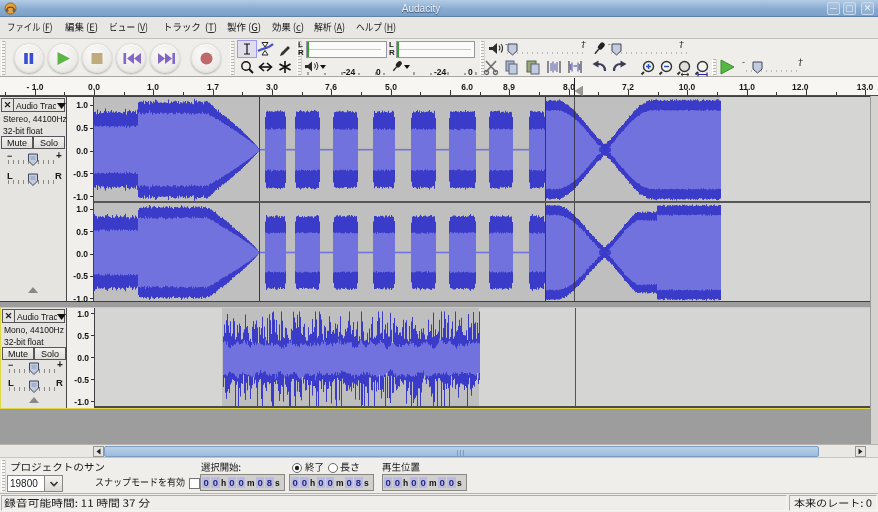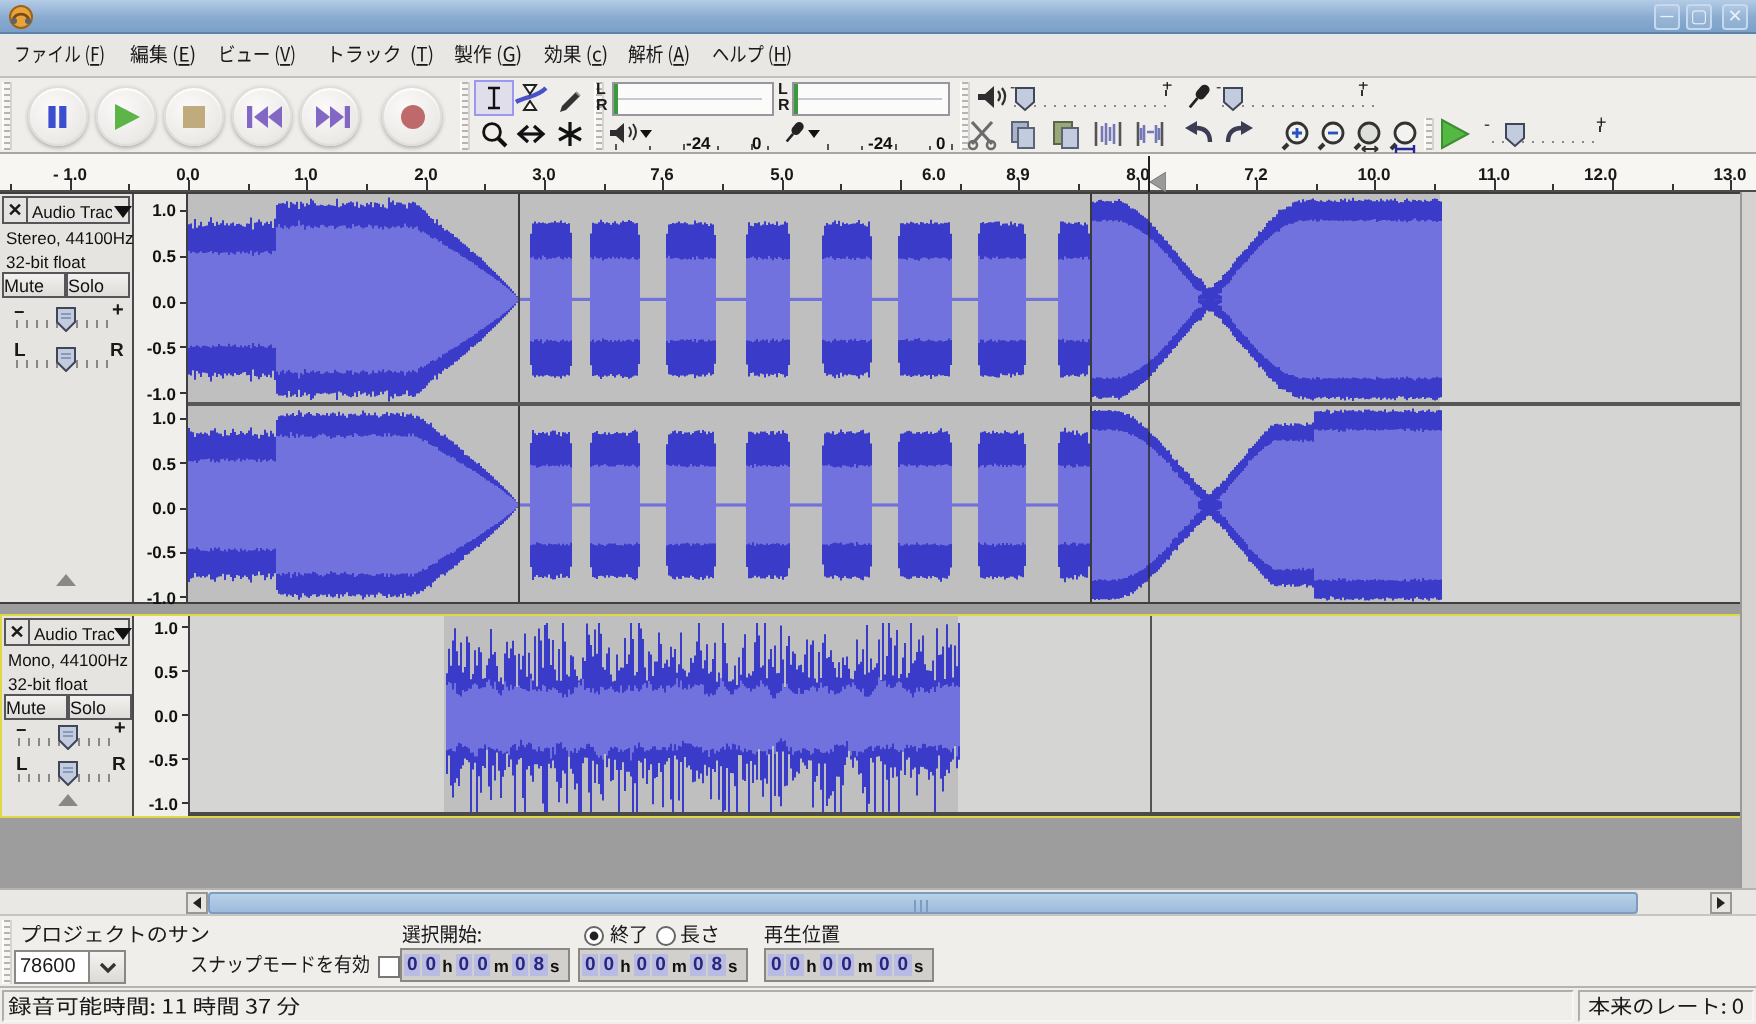--- a/index.html
+++ b/index.html
@@ -18,41 +18,42 @@
 #ruler{left:0;top:77px;width:878px;height:19px;background:#f7f6f3;border-bottom:1px solid #4c4c4c}
 .rlab{top:4.5px;font-size:8.5px;font-weight:bold;color:#181818}
 .tick{background:#333;width:1px}
 
 #trackzone{left:0;top:96px;width:878px;height:348px;background:#9d9d9d}
 .track{background:#d5d5d4}
 .panel{background:#e5e4e1;border-right:1px solid #4a4a4a}
 .amp{background:#f0efec;border-right:1px solid #3f3f44}
 .alab{font-size:8.5px;font-weight:bold;color:#111}
 .ptext{font-size:8.5px;color:#111;white-space:nowrap}
-.pbtn{border:1px solid #55555a;background:linear-gradient(#f2f1ef,#dedcd8);font-size:9px;color:#111}
+.pbtn{border:1px solid #55555a;background:linear-gradient(#f2f1ef,#dedcd8);font-size:9px;text-align:center;color:#111}
 .hdr{border:1px solid #55555a;background:#e5e4e1}
 .sldticks{height:4px;background-image:repeating-linear-gradient(to right,#8a8886 0,#8a8886 1px,transparent 1px,transparent 5px)}
 
 #hscroll{left:0;top:444px;width:878px;height:13px;background:#e9e8e5;border-top:1px solid #b5b3b0}
 #selbar{left:0;top:457px;width:878px;height:36px;background:#efeeeb;border-top:1px solid #c7c5c1}
 #statusbar{left:0;top:493px;width:878px;height:19px;background:#efeeeb;border-top:1px solid #b5b3af}
 .timebox{top:16px;height:17px;background:#d2d0cc;border:1px solid #8a8885;display:flex;align-items:center;padding:0 1px}
 .dig{background:#b9bbe2;color:#26267e;font-weight:bold;font-size:9.5px;padding:0 1.5px}
 .sep{color:#111;font-size:8.5px;padding:0 1.5px;font-weight:bold}
 svg{display:block}
 </style></head>
 <body>
 
 <div class="abs" id="titlebar">
  <svg class="abs" style="left:4px;top:2px" width="13" height="13" viewBox="0 0 13 13">
       <circle cx="6.5" cy="6.5" r="5.5" fill="#e8a33d" stroke="#9c6415"></circle>
       <path d="M2.5 8 a4.2 4.2 0 0 1 8 0" fill="none" stroke="#7a4a10" stroke-width="1.4"></path>
       <circle cx="3" cy="8.5" r="1.5" fill="#5d636d"></circle>
       <circle cx="10" cy="8.5" r="1.5" fill="#5d636d"></circle>
     </svg>
+ <div class="abs title">Audacity</div>
  <div class="abs winbtn" style="left:827px">─</div>
  <div class="abs winbtn" style="left:843px">▢</div>
  <div class="abs winbtn" style="left:861px">✕</div>
 </div>
 
 <div class="abs" id="menubar">
     <svg class="abs" style="left:7px;top:5px" width="46" height="12">
       <g transform="translate(0,8.8) scale(0.8346,1)">
         <path d="M8.6 -6.6Q8.6 -6.5 8.5 -6.4Q8.5 -6.3 8.5 -6.1Q8.4 -5.8 8.3 -5.3Q8.1 -4.8 7.9 -4.3Q7.7 -3.8 7.5 -3.3Q7.3 -2.8 7.0 -2.5Q6.5 -1.9 5.9 -1.4Q5.4 -0.9 4.7 -0.5Q3.9 -0.1 3.0 0.2L2.4 -0.5Q3.3 -0.8 4.0 -1.1Q4.8 -1.5 5.3 -2.0Q5.8 -2.4 6.3 -2.9Q6.6 -3.4 6.9 -4.0Q7.1 -4.5 7.3 -5.1Q7.5 -5.7 7.6 -6.2Q7.4 -6.2 7.0 -6.2Q6.6 -6.2 6.1 -6.2Q5.6 -6.2 5.0 -6.2Q4.4 -6.2 3.9 -6.2Q3.4 -6.2 3.0 -6.2Q2.6 -6.2 2.4 -6.2Q2.1 -6.2 1.9 -6.2Q1.6 -6.2 1.5 -6.2V-7.1Q1.6 -7.0 1.8 -7.0Q1.9 -7.0 2.1 -7.0Q2.3 -7.0 2.5 -7.0Q2.6 -7.0 2.9 -7.0Q3.2 -7.0 3.6 -7.0Q4.0 -7.0 4.5 -7.0Q5.0 -7.0 5.5 -7.0Q6.0 -7.0 6.4 -7.0Q6.8 -7.0 7.1 -7.0Q7.4 -7.0 7.5 -7.0Q7.6 -7.0 7.7 -7.0Q7.9 -7.0 8.0 -7.0Z M18.7 -5.1Q18.6 -5.0 18.5 -4.9Q18.5 -4.8 18.5 -4.8Q18.3 -4.6 18.1 -4.3Q17.9 -4.0 17.7 -3.7Q17.4 -3.3 17.1 -3.0Q16.8 -2.7 16.4 -2.4L15.8 -2.9Q16.1 -3.1 16.5 -3.4Q16.8 -3.8 17.1 -4.1Q17.4 -4.5 17.5 -4.7Q17.4 -4.7 17.0 -4.7Q16.6 -4.7 16.1 -4.7Q15.6 -4.7 15.0 -4.7Q14.5 -4.7 14.0 -4.7Q13.5 -4.7 13.2 -4.7Q12.8 -4.7 12.7 -4.7Q12.5 -4.7 12.2 -4.7Q12.0 -4.7 11.8 -4.7V-5.5Q12.0 -5.5 12.2 -5.4Q12.5 -5.4 12.7 -5.4Q12.8 -5.4 13.2 -5.4Q13.5 -5.4 14.1 -5.4Q14.6 -5.4 15.1 -5.4Q15.7 -5.4 16.2 -5.4Q16.8 -5.4 17.2 -5.4Q17.5 -5.4 17.7 -5.4Q17.7 -5.4 17.8 -5.4Q17.9 -5.4 18.0 -5.4Q18.1 -5.5 18.2 -5.5ZM15.3 -4.0Q15.3 -3.4 15.2 -2.8Q15.2 -2.2 15.1 -1.7Q14.9 -1.2 14.7 -0.8Q14.4 -0.3 14.0 0.0Q13.6 0.4 13.0 0.8L12.3 0.2Q12.4 0.2 12.6 0.1Q12.8 0.0 12.9 -0.1Q13.6 -0.6 13.9 -1.1Q14.3 -1.6 14.4 -2.2Q14.5 -2.8 14.5 -3.4Q14.5 -3.6 14.5 -3.7Q14.5 -3.9 14.4 -4.0Z M20.9 -3.6Q22.2 -4.0 23.3 -4.5Q24.4 -5.0 25.2 -5.5Q25.8 -5.8 26.2 -6.2Q26.7 -6.6 27.2 -7.0Q27.6 -7.4 28.0 -7.8L28.6 -7.2Q28.2 -6.8 27.7 -6.3Q27.2 -5.9 26.7 -5.5Q26.1 -5.1 25.6 -4.7Q25.0 -4.4 24.3 -4.1Q23.6 -3.7 22.8 -3.4Q22.1 -3.1 21.3 -2.8ZM25.1 -5.1 25.9 -5.3V-0.8Q25.9 -0.6 25.9 -0.4Q25.9 -0.2 26.0 0.0Q26.0 0.2 26.0 0.3H25.0Q25.0 0.2 25.0 0.0Q25.1 -0.2 25.1 -0.4Q25.1 -0.6 25.1 -0.8Z M35.2 -0.2Q35.3 -0.3 35.3 -0.5Q35.3 -0.6 35.3 -0.8Q35.3 -0.9 35.3 -1.2Q35.3 -1.5 35.3 -2.0Q35.3 -2.5 35.3 -3.1Q35.3 -3.7 35.3 -4.3Q35.3 -4.9 35.3 -5.4Q35.3 -5.9 35.3 -6.3Q35.3 -6.6 35.3 -6.8Q35.3 -7.0 35.3 -7.2Q35.3 -7.4 35.3 -7.5H36.2Q36.2 -7.4 36.1 -7.2Q36.1 -7.0 36.1 -6.8Q36.1 -6.6 36.1 -6.3Q36.1 -5.9 36.1 -5.4Q36.1 -4.9 36.1 -4.3Q36.1 -3.7 36.1 -3.2Q36.1 -2.6 36.1 -2.2Q36.1 -1.7 36.1 -1.4Q36.1 -1.1 36.1 -1.0Q36.6 -1.2 37.1 -1.6Q37.7 -1.9 38.2 -2.4Q38.7 -2.9 39.0 -3.5L39.5 -2.8Q39.1 -2.2 38.5 -1.7Q37.9 -1.1 37.3 -0.7Q36.7 -0.3 36.1 0.0Q36.0 0.1 35.9 0.1Q35.8 0.2 35.8 0.2ZM30.7 -0.3Q31.3 -0.7 31.7 -1.4Q32.2 -2.0 32.4 -2.7Q32.5 -3.1 32.6 -3.6Q32.6 -4.1 32.7 -4.7Q32.7 -5.2 32.7 -5.8Q32.7 -6.3 32.7 -6.7Q32.7 -7.0 32.7 -7.1Q32.7 -7.3 32.6 -7.5H33.5Q33.5 -7.4 33.5 -7.3Q33.5 -7.2 33.5 -7.0Q33.5 -6.9 33.5 -6.8Q33.5 -6.3 33.5 -5.8Q33.5 -5.2 33.4 -4.6Q33.4 -4.0 33.4 -3.4Q33.3 -2.9 33.2 -2.5Q33.0 -1.7 32.5 -1.0Q32.0 -0.3 31.4 0.2Z M44.6 2.0Q43.9 0.8 43.6 -0.4Q43.2 -1.6 43.2 -3.1Q43.2 -4.6 43.6 -5.8Q43.9 -7.1 44.6 -8.2L45.2 -7.9Q44.5 -6.9 44.2 -5.6Q43.9 -4.4 43.9 -3.1Q43.9 -1.8 44.2 -0.6Q44.5 0.6 45.2 1.7Z M46.6 0.0V-7.3H50.8V-6.6H47.6V-4.1H50.3V-3.3H47.6V0.0Z M52.1 2.0 51.6 1.7Q52.2 0.6 52.5 -0.6Q52.8 -1.8 52.8 -3.1Q52.8 -4.4 52.5 -5.6Q52.2 -6.9 51.6 -7.9L52.1 -8.2Q52.8 -7.1 53.2 -5.8Q53.6 -4.6 53.6 -3.1Q53.6 -1.6 53.2 -0.4Q52.8 0.8 52.1 2.0Z" fill="#1a1a1a"></path>
         <rect x="45.6" y="1.2" width="5.5" height="0.9" fill="#1a1a1a"></rect>
@@ -303,29 +304,29 @@
  </svg>
 </div>
 
 <div class="abs" id="ruler">
     <div class="abs rlab" style="left:21px;width:28px;text-align:center">- 1.0</div>
     <div class="abs tick" style="left:35px;top:13px;height:5px"></div>
     <div class="abs rlab" style="left:80px;width:28px;text-align:center">0.0</div>
     <div class="abs tick" style="left:94px;top:13px;height:5px"></div>
     <div class="abs rlab" style="left:139px;width:28px;text-align:center">1.0</div>
     <div class="abs tick" style="left:153px;top:13px;height:5px"></div>
-    <div class="abs rlab" style="left:199px;width:28px;text-align:center">2.0</div>
+    <div class="abs rlab" style="left:199px;width:28px;text-align:center">1.7</div>
     <div class="abs tick" style="left:213px;top:13px;height:5px"></div>
     <div class="abs rlab" style="left:258px;width:28px;text-align:center">3.0</div>
     <div class="abs tick" style="left:272px;top:13px;height:5px"></div>
     <div class="abs rlab" style="left:317px;width:28px;text-align:center">7.6</div>
     <div class="abs tick" style="left:331px;top:13px;height:5px"></div>
     <div class="abs rlab" style="left:377px;width:28px;text-align:center">5.0</div>
     <div class="abs tick" style="left:391px;top:13px;height:5px"></div>
-    <div class="abs rlab" style="left:461px;width:28px;text-align:left">6.0</div>
+    <div class="abs rlab" style="left:445px;width:28px;text-align:right">6.0</div>
     <div class="abs tick" style="left:450px;top:13px;height:5px"></div>
     <div class="abs rlab" style="left:495px;width:28px;text-align:center">8.9</div>
     <div class="abs tick" style="left:509px;top:13px;height:5px"></div>
     <div class="abs rlab" style="left:555px;width:28px;text-align:center">8.0</div>
     <div class="abs tick" style="left:569px;top:13px;height:5px"></div>
     <div class="abs rlab" style="left:614px;width:28px;text-align:center">7.2</div>
     <div class="abs tick" style="left:628px;top:13px;height:5px"></div>
     <div class="abs rlab" style="left:673px;width:28px;text-align:center">10.0</div>
     <div class="abs tick" style="left:687px;top:13px;height:5px"></div>
     <div class="abs rlab" style="left:733px;width:28px;text-align:center">11.0</div>
@@ -540,21 +541,21 @@
 </div>
 
 <div class="abs" id="selbar">
  <div class="abs grip" style="left:1px;top:2px;height:32px"></div>
  <svg class="abs" style="left:10px;top:4px" width="96" height="12">
       <g transform="translate(0,8.8) scale(1.0556,1)">
         <path d="M8.1 -7.2Q8.1 -6.9 8.2 -6.7Q8.4 -6.5 8.7 -6.5Q9.0 -6.5 9.2 -6.7Q9.4 -6.9 9.4 -7.2Q9.4 -7.5 9.2 -7.7Q9.0 -7.8 8.7 -7.8Q8.4 -7.8 8.2 -7.7Q8.1 -7.5 8.1 -7.2ZM7.6 -7.2Q7.6 -7.5 7.7 -7.7Q7.9 -8.0 8.2 -8.2Q8.4 -8.3 8.7 -8.3Q9.0 -8.3 9.3 -8.2Q9.5 -8.0 9.7 -7.7Q9.8 -7.5 9.8 -7.2Q9.8 -6.9 9.7 -6.6Q9.5 -6.4 9.3 -6.2Q9.0 -6.1 8.7 -6.1Q8.4 -6.1 8.2 -6.2Q7.9 -6.4 7.7 -6.6Q7.6 -6.9 7.6 -7.2ZM8.5 -6.5Q8.4 -6.4 8.4 -6.3Q8.3 -6.2 8.3 -6.0Q8.2 -5.6 8.1 -5.1Q8.0 -4.7 7.8 -4.2Q7.6 -3.7 7.4 -3.2Q7.1 -2.7 6.8 -2.3Q6.4 -1.7 5.8 -1.2Q5.2 -0.7 4.5 -0.3Q3.8 0.1 2.9 0.4L2.2 -0.4Q3.2 -0.6 3.9 -1.0Q4.6 -1.4 5.1 -1.8Q5.7 -2.3 6.1 -2.8Q6.5 -3.3 6.7 -3.8Q7.0 -4.4 7.2 -5.0Q7.3 -5.6 7.4 -6.1Q7.3 -6.1 6.9 -6.1Q6.5 -6.1 6.0 -6.1Q5.4 -6.1 4.9 -6.1Q4.3 -6.1 3.7 -6.1Q3.2 -6.1 2.8 -6.1Q2.4 -6.1 2.3 -6.1Q2.0 -6.1 1.7 -6.1Q1.5 -6.0 1.3 -6.0V-6.9Q1.4 -6.9 1.6 -6.9Q1.8 -6.9 2.0 -6.9Q2.1 -6.8 2.3 -6.8Q2.4 -6.8 2.7 -6.8Q3.0 -6.8 3.5 -6.8Q3.9 -6.8 4.4 -6.8Q4.9 -6.8 5.3 -6.8Q5.8 -6.8 6.2 -6.8Q6.6 -6.8 6.9 -6.8Q7.2 -6.8 7.3 -6.8Q7.4 -6.8 7.6 -6.9Q7.7 -6.9 7.9 -6.9Z M11.5 -6.9Q11.8 -6.8 12.0 -6.8Q12.2 -6.8 12.4 -6.8Q12.5 -6.8 12.8 -6.8Q13.1 -6.8 13.6 -6.8Q14.0 -6.8 14.5 -6.8Q15.1 -6.8 15.6 -6.8Q16.1 -6.8 16.5 -6.8Q17.0 -6.8 17.3 -6.8Q17.6 -6.8 17.7 -6.8Q17.9 -6.8 18.1 -6.8Q18.4 -6.8 18.6 -6.8Q18.6 -6.7 18.6 -6.5Q18.6 -6.3 18.6 -6.1Q18.6 -6.0 18.6 -5.7Q18.6 -5.4 18.6 -5.0Q18.6 -4.5 18.6 -4.1Q18.6 -3.6 18.6 -3.1Q18.6 -2.6 18.6 -2.2Q18.6 -1.8 18.6 -1.5Q18.6 -1.2 18.6 -1.1Q18.6 -1.0 18.6 -0.8Q18.6 -0.7 18.6 -0.5Q18.6 -0.3 18.6 -0.1Q18.6 0.0 18.6 0.1H17.7Q17.7 0.0 17.7 -0.2Q17.7 -0.4 17.8 -0.6Q17.8 -0.8 17.8 -1.0Q17.8 -1.1 17.8 -1.4Q17.8 -1.7 17.8 -2.2Q17.8 -2.6 17.8 -3.2Q17.8 -3.7 17.8 -4.2Q17.8 -4.7 17.8 -5.1Q17.8 -5.5 17.8 -5.8Q17.8 -6.0 17.8 -6.0H12.3Q12.3 -6.0 12.3 -5.8Q12.3 -5.5 12.3 -5.1Q12.3 -4.7 12.3 -4.2Q12.3 -3.7 12.3 -3.2Q12.3 -2.7 12.3 -2.2Q12.3 -1.8 12.3 -1.4Q12.3 -1.1 12.3 -1.0Q12.3 -0.9 12.3 -0.7Q12.3 -0.6 12.3 -0.4Q12.3 -0.2 12.3 -0.1Q12.3 0.0 12.3 0.1H11.5Q11.5 0.0 11.5 -0.1Q11.5 -0.3 11.5 -0.5Q11.5 -0.6 11.5 -0.8Q11.5 -1.0 11.5 -1.1Q11.5 -1.2 11.5 -1.5Q11.5 -1.8 11.5 -2.2Q11.5 -2.7 11.5 -3.1Q11.5 -3.6 11.5 -4.1Q11.5 -4.6 11.5 -5.0Q11.5 -5.4 11.5 -5.7Q11.5 -6.0 11.5 -6.1Q11.5 -6.2 11.5 -6.5Q11.5 -6.7 11.5 -6.9ZM18.1 -1.3V-0.5H11.9V-1.3Z M27.2 -7.5Q27.3 -7.3 27.5 -7.0Q27.6 -6.7 27.8 -6.4Q28.0 -6.1 28.1 -5.9L27.5 -5.6Q27.4 -5.9 27.2 -6.2Q27.1 -6.5 26.9 -6.7Q26.8 -7.0 26.6 -7.2ZM28.5 -7.9Q28.6 -7.8 28.8 -7.5Q29.0 -7.2 29.1 -6.9Q29.3 -6.6 29.4 -6.4L28.9 -6.2Q28.7 -6.4 28.6 -6.7Q28.4 -7.0 28.2 -7.2Q28.1 -7.5 27.9 -7.7ZM22.9 -7.6Q23.1 -7.5 23.4 -7.3Q23.7 -7.1 24.0 -6.9Q24.3 -6.7 24.6 -6.5Q24.9 -6.3 25.1 -6.2L24.6 -5.5Q24.4 -5.7 24.1 -5.8Q23.9 -6.0 23.6 -6.2Q23.2 -6.4 23.0 -6.6Q22.7 -6.8 22.4 -6.9ZM21.4 -0.5Q21.9 -0.6 22.5 -0.7Q23.1 -0.9 23.7 -1.1Q24.2 -1.3 24.7 -1.6Q25.6 -2.1 26.3 -2.7Q27.0 -3.3 27.6 -3.9Q28.1 -4.6 28.5 -5.3L29.0 -4.5Q28.4 -3.5 27.4 -2.5Q26.4 -1.6 25.2 -0.9Q24.7 -0.6 24.1 -0.4Q23.5 -0.1 22.9 0.1Q22.3 0.3 21.9 0.4ZM21.4 -5.4Q21.6 -5.2 21.9 -5.1Q22.2 -4.9 22.5 -4.7Q22.9 -4.5 23.1 -4.3Q23.4 -4.1 23.6 -4.0L23.1 -3.3Q22.9 -3.4 22.7 -3.6Q22.4 -3.8 22.1 -4.0Q21.8 -4.2 21.5 -4.4Q21.2 -4.6 20.9 -4.7Z M32.0 -5.2Q32.2 -5.2 32.4 -5.1Q32.6 -5.1 32.7 -5.1H37.3Q37.5 -5.1 37.7 -5.1Q37.9 -5.2 38.0 -5.2V-4.4Q37.9 -4.4 37.7 -4.4Q37.5 -4.4 37.3 -4.4H32.7Q32.6 -4.4 32.4 -4.4Q32.2 -4.4 32.0 -4.4ZM34.6 -0.3V-4.7H35.4V-0.3ZM31.6 -0.8Q31.7 -0.7 31.9 -0.7Q32.1 -0.7 32.3 -0.7H37.8Q38.0 -0.7 38.1 -0.7Q38.3 -0.8 38.5 -0.8V0.1Q38.3 0.1 38.1 0.0Q37.9 0.0 37.8 0.0H32.3Q32.1 0.0 31.9 0.0Q31.7 0.1 31.6 0.1Z M48.7 -6.3Q48.7 -6.1 48.6 -6.0Q48.5 -5.8 48.5 -5.7Q48.4 -5.2 48.1 -4.6Q47.9 -4.0 47.5 -3.4Q47.2 -2.8 46.7 -2.3Q46.0 -1.4 45.1 -0.8Q44.1 -0.1 42.7 0.4L42.0 -0.2Q42.9 -0.5 43.7 -0.9Q44.4 -1.3 45.0 -1.7Q45.6 -2.2 46.0 -2.7Q46.4 -3.2 46.7 -3.7Q47.0 -4.3 47.3 -4.8Q47.5 -5.4 47.6 -5.8H43.9L44.2 -6.6Q44.3 -6.6 44.7 -6.6Q45.0 -6.6 45.4 -6.6Q45.8 -6.6 46.3 -6.6Q46.7 -6.6 47.0 -6.6Q47.3 -6.6 47.4 -6.6Q47.6 -6.6 47.8 -6.6Q47.9 -6.6 48.1 -6.7ZM45.4 -7.8Q45.2 -7.6 45.1 -7.3Q45.0 -7.1 44.9 -7.0Q44.6 -6.4 44.2 -5.8Q43.7 -5.2 43.1 -4.5Q42.5 -3.9 41.7 -3.4L41.0 -3.9Q41.6 -4.3 42.1 -4.7Q42.7 -5.2 43.0 -5.6Q43.4 -6.1 43.7 -6.5Q44.0 -6.9 44.1 -7.3Q44.2 -7.4 44.3 -7.6Q44.4 -7.9 44.4 -8.1Z M53.4 -0.9Q53.4 -1.0 53.4 -1.4Q53.4 -1.9 53.4 -2.5Q53.4 -3.0 53.4 -3.7Q53.4 -4.3 53.4 -4.9Q53.4 -5.6 53.4 -6.0Q53.4 -6.5 53.4 -6.7Q53.4 -6.9 53.4 -7.2Q53.3 -7.5 53.3 -7.7H54.3Q54.2 -7.5 54.2 -7.2Q54.2 -6.9 54.2 -6.7Q54.2 -6.3 54.2 -5.8Q54.2 -5.2 54.2 -4.6Q54.2 -4.0 54.2 -3.4Q54.2 -2.8 54.2 -2.3Q54.2 -1.7 54.2 -1.4Q54.2 -1.0 54.2 -0.9Q54.2 -0.7 54.2 -0.5Q54.2 -0.3 54.2 -0.1Q54.3 0.1 54.3 0.3H53.3Q53.3 0.1 53.4 -0.3Q53.4 -0.6 53.4 -0.9ZM54.0 -5.1Q54.5 -5.0 55.1 -4.8Q55.7 -4.6 56.3 -4.3Q56.9 -4.1 57.5 -3.9Q58.1 -3.6 58.5 -3.4L58.1 -2.6Q57.7 -2.8 57.2 -3.0Q56.6 -3.3 56.1 -3.5Q55.5 -3.7 55.0 -3.9Q54.4 -4.1 54.0 -4.2Z M65.6 -6.8Q65.5 -6.0 65.4 -5.2Q65.2 -4.3 65.0 -3.5Q64.7 -2.5 64.3 -1.8Q64.0 -1.1 63.5 -0.8Q63.1 -0.4 62.7 -0.4Q62.2 -0.4 61.8 -0.8Q61.4 -1.1 61.1 -1.7Q60.9 -2.3 60.9 -3.1Q60.9 -3.9 61.2 -4.7Q61.5 -5.4 62.1 -6.0Q62.7 -6.5 63.5 -6.9Q64.3 -7.2 65.3 -7.2Q66.1 -7.2 66.8 -6.9Q67.5 -6.6 68.0 -6.1Q68.5 -5.6 68.8 -4.9Q69.1 -4.3 69.1 -3.5Q69.1 -2.4 68.6 -1.7Q68.2 -0.9 67.4 -0.4Q66.5 0.2 65.3 0.3L64.9 -0.4Q65.1 -0.5 65.3 -0.5Q65.5 -0.5 65.7 -0.6Q66.2 -0.7 66.7 -0.9Q67.1 -1.1 67.5 -1.5Q67.8 -1.9 68.0 -2.4Q68.3 -2.9 68.3 -3.5Q68.3 -4.1 68.1 -4.7Q67.9 -5.2 67.5 -5.6Q67.1 -6.0 66.5 -6.2Q66.0 -6.5 65.2 -6.5Q64.4 -6.5 63.8 -6.2Q63.1 -5.9 62.6 -5.4Q62.2 -4.9 61.9 -4.3Q61.7 -3.7 61.7 -3.2Q61.7 -2.6 61.8 -2.1Q62.0 -1.7 62.2 -1.6Q62.5 -1.4 62.7 -1.4Q62.9 -1.4 63.2 -1.6Q63.4 -1.8 63.7 -2.4Q63.9 -2.9 64.2 -3.7Q64.4 -4.4 64.6 -5.3Q64.7 -6.1 64.8 -6.8Z M77.2 -4.6Q77.2 -3.6 77.1 -2.8Q76.9 -2.0 76.6 -1.5Q76.3 -0.9 75.8 -0.4Q75.2 0.1 74.3 0.5L73.7 -0.2Q74.4 -0.4 74.9 -0.8Q75.4 -1.1 75.7 -1.6Q76.1 -2.0 76.2 -2.8Q76.4 -3.5 76.4 -4.5V-7.0Q76.4 -7.3 76.4 -7.5Q76.4 -7.7 76.3 -7.8H77.3Q77.2 -7.7 77.2 -7.5Q77.2 -7.3 77.2 -7.0ZM73.6 -7.7Q73.6 -7.6 73.6 -7.4Q73.6 -7.3 73.6 -7.0V-3.3Q73.6 -3.1 73.6 -3.0Q73.6 -2.8 73.6 -2.6Q73.6 -2.5 73.6 -2.4H72.7Q72.7 -2.5 72.7 -2.6Q72.7 -2.8 72.7 -2.9Q72.8 -3.1 72.8 -3.3V-7.0Q72.8 -7.2 72.7 -7.4Q72.7 -7.5 72.7 -7.7ZM70.7 -5.8Q70.7 -5.8 70.9 -5.8Q71.0 -5.7 71.2 -5.7Q71.5 -5.7 71.7 -5.7H78.3Q78.6 -5.7 78.9 -5.7Q79.1 -5.7 79.2 -5.8V-4.9Q79.1 -4.9 78.9 -4.9Q78.6 -4.9 78.3 -4.9H71.7Q71.5 -4.9 71.3 -4.9Q71.0 -4.9 70.9 -4.9Q70.7 -4.9 70.7 -4.9Z M82.3 -7.3Q82.5 -7.1 82.9 -6.9Q83.2 -6.6 83.6 -6.3Q84.0 -6.0 84.3 -5.7Q84.6 -5.5 84.8 -5.3L84.2 -4.6Q84.0 -4.8 83.7 -5.1Q83.4 -5.4 83.0 -5.7Q82.7 -6.0 82.3 -6.3Q82.0 -6.5 81.7 -6.7ZM81.4 -0.6Q82.3 -0.8 83.0 -1.0Q83.7 -1.2 84.3 -1.5Q84.9 -1.8 85.4 -2.1Q86.2 -2.6 86.8 -3.2Q87.5 -3.8 88.0 -4.5Q88.5 -5.2 88.7 -5.8L89.2 -4.9Q88.9 -4.3 88.4 -3.7Q87.9 -3.0 87.3 -2.4Q86.6 -1.8 85.9 -1.4Q85.4 -1.1 84.8 -0.8Q84.2 -0.4 83.5 -0.2Q82.8 0.0 81.9 0.2Z" fill="#1a1a1a"></path>
       </g>
     </svg>
  <div class="abs" style="left:7px;top:17px;width:56px;height:17px;background:#fff;border:1px solid #8a8885">
-   <div class="abs" style="left:2px;top:2px;font-size:10px">78600</div>
+   <div class="abs" style="left:2px;top:2px;font-size:10px">19800</div>
    <div class="abs" style="left:36px;top:0;width:18px;height:15px;background:linear-gradient(#f4f3f1,#dcdad6);border-left:1px solid #8a8885">
         <svg width="18" height="15">
           <path d="M5.5 6 L9 9.5 L12.5 6" fill="none" stroke="#333" stroke-width="1.6"></path>
         </svg>
       </div>
  </div>
  <svg class="abs" style="left:95px;top:19px" width="91" height="12">
       <g transform="translate(0,8.8) scale(0.9000,1)">
         <path d="M8.0 -6.7Q8.0 -6.6 7.9 -6.5Q7.8 -6.4 7.8 -6.3Q7.6 -5.8 7.2 -5.2Q6.9 -4.6 6.6 -4.0Q6.2 -3.4 5.8 -2.9Q5.2 -2.3 4.5 -1.7Q3.9 -1.1 3.2 -0.6Q2.4 -0.1 1.6 0.2L1.0 -0.5Q1.8 -0.8 2.6 -1.2Q3.3 -1.7 4.0 -2.3Q4.6 -2.8 5.1 -3.4Q5.5 -3.8 5.8 -4.3Q6.1 -4.8 6.4 -5.3Q6.7 -5.8 6.8 -6.2Q6.7 -6.2 6.4 -6.2Q6.1 -6.2 5.7 -6.2Q5.3 -6.2 4.8 -6.2Q4.4 -6.2 4.0 -6.2Q3.6 -6.2 3.3 -6.2Q3.0 -6.2 2.9 -6.2Q2.7 -6.2 2.5 -6.2Q2.3 -6.2 2.1 -6.2Q1.9 -6.2 1.9 -6.2V-7.1Q1.9 -7.0 2.1 -7.0Q2.3 -7.0 2.5 -7.0Q2.7 -7.0 2.9 -7.0Q3.0 -7.0 3.3 -7.0Q3.6 -7.0 4.0 -7.0Q4.4 -7.0 4.8 -7.0Q5.3 -7.0 5.7 -7.0Q6.1 -7.0 6.4 -7.0Q6.6 -7.0 6.7 -7.0Q7.0 -7.0 7.2 -7.0Q7.4 -7.0 7.5 -7.1ZM5.9 -3.5Q6.3 -3.1 6.7 -2.7Q7.2 -2.3 7.6 -1.9Q8.0 -1.4 8.4 -1.0Q8.7 -0.6 9.0 -0.3L8.3 0.3Q7.9 -0.2 7.4 -0.8Q7.0 -1.3 6.4 -1.9Q5.9 -2.4 5.3 -2.9Z M14.9 -6.7Q14.9 -7.0 14.8 -7.3Q14.8 -7.6 14.8 -7.7H15.8Q15.7 -7.6 15.7 -7.3Q15.7 -7.0 15.7 -6.7Q15.7 -6.5 15.7 -6.1Q15.7 -5.7 15.7 -5.3Q15.7 -4.9 15.7 -4.6Q15.7 -3.8 15.5 -3.1Q15.4 -2.4 15.1 -1.7Q14.7 -1.1 14.2 -0.6Q13.7 -0.1 12.9 0.4L12.1 -0.2Q12.9 -0.5 13.4 -1.0Q13.9 -1.4 14.2 -2.0Q14.5 -2.5 14.7 -3.2Q14.9 -3.9 14.9 -4.6Q14.9 -4.9 14.9 -5.3Q14.9 -5.7 14.9 -6.1Q14.9 -6.5 14.9 -6.7ZM11.0 -5.5Q11.1 -5.4 11.4 -5.4Q11.6 -5.4 11.9 -5.4Q12.0 -5.4 12.4 -5.4Q12.8 -5.4 13.3 -5.4Q13.9 -5.4 14.5 -5.4Q15.1 -5.4 15.8 -5.4Q16.4 -5.4 16.9 -5.4Q17.5 -5.4 17.9 -5.4Q18.2 -5.4 18.3 -5.4Q18.6 -5.4 18.9 -5.4Q19.1 -5.4 19.2 -5.4V-4.6Q19.1 -4.6 18.8 -4.6Q18.6 -4.6 18.3 -4.6Q18.2 -4.6 17.9 -4.6Q17.5 -4.6 16.9 -4.6Q16.4 -4.6 15.8 -4.6Q15.1 -4.6 14.5 -4.6Q13.9 -4.6 13.3 -4.6Q12.8 -4.6 12.4 -4.6Q12.0 -4.6 11.9 -4.6Q11.6 -4.6 11.4 -4.6Q11.1 -4.6 11.0 -4.6Z M24.8 -5.8Q24.9 -5.6 25.0 -5.3Q25.1 -5.0 25.2 -4.7Q25.4 -4.4 25.5 -4.1Q25.6 -3.8 25.6 -3.6L24.9 -3.3Q24.8 -3.5 24.7 -3.8Q24.6 -4.1 24.5 -4.4Q24.4 -4.8 24.3 -5.0Q24.2 -5.3 24.1 -5.5ZM28.5 -5.2Q28.4 -5.0 28.4 -4.9Q28.3 -4.8 28.3 -4.7Q28.1 -3.9 27.8 -3.1Q27.4 -2.3 26.9 -1.6Q26.2 -0.8 25.3 -0.2Q24.5 0.4 23.6 0.7L23.0 0.1Q23.5 -0.1 24.1 -0.4Q24.7 -0.7 25.3 -1.1Q25.8 -1.5 26.2 -2.0Q26.6 -2.5 26.9 -3.0Q27.1 -3.6 27.3 -4.2Q27.5 -4.8 27.6 -5.5ZM22.5 -5.3Q22.6 -5.1 22.7 -4.8Q22.8 -4.5 23.0 -4.2Q23.1 -3.8 23.2 -3.5Q23.3 -3.2 23.4 -3.0L22.7 -2.7Q22.6 -2.9 22.5 -3.2Q22.4 -3.6 22.2 -3.9Q22.1 -4.3 22.0 -4.6Q21.8 -4.8 21.8 -5.0Z M38.1 -7.2Q38.1 -6.9 38.2 -6.7Q38.4 -6.5 38.7 -6.5Q39.0 -6.5 39.2 -6.7Q39.4 -6.9 39.4 -7.2Q39.4 -7.5 39.2 -7.7Q39.0 -7.8 38.7 -7.8Q38.4 -7.8 38.2 -7.7Q38.1 -7.5 38.1 -7.2ZM37.6 -7.2Q37.6 -7.5 37.7 -7.7Q37.9 -8.0 38.2 -8.2Q38.4 -8.3 38.7 -8.3Q39.0 -8.3 39.3 -8.2Q39.5 -8.0 39.7 -7.7Q39.8 -7.5 39.8 -7.2Q39.8 -6.9 39.7 -6.6Q39.5 -6.4 39.3 -6.2Q39.0 -6.1 38.7 -6.1Q38.4 -6.1 38.2 -6.2Q37.9 -6.4 37.7 -6.6Q37.6 -6.9 37.6 -7.2ZM38.5 -6.5Q38.4 -6.4 38.4 -6.3Q38.3 -6.2 38.3 -6.0Q38.2 -5.6 38.1 -5.1Q38.0 -4.7 37.8 -4.2Q37.6 -3.7 37.4 -3.2Q37.1 -2.7 36.8 -2.3Q36.4 -1.7 35.8 -1.2Q35.2 -0.7 34.5 -0.3Q33.8 0.1 32.9 0.4L32.2 -0.4Q33.2 -0.6 33.9 -1.0Q34.6 -1.4 35.1 -1.8Q35.7 -2.3 36.1 -2.8Q36.5 -3.3 36.7 -3.8Q37.0 -4.4 37.2 -5.0Q37.3 -5.6 37.4 -6.1Q37.3 -6.1 36.9 -6.1Q36.5 -6.1 36.0 -6.1Q35.4 -6.1 34.9 -6.1Q34.3 -6.1 33.7 -6.1Q33.2 -6.1 32.8 -6.1Q32.4 -6.1 32.3 -6.1Q32.0 -6.1 31.7 -6.1Q31.5 -6.0 31.3 -6.0V-6.9Q31.4 -6.9 31.6 -6.9Q31.8 -6.9 32.0 -6.9Q32.1 -6.8 32.3 -6.8Q32.4 -6.8 32.7 -6.8Q33.0 -6.8 33.5 -6.8Q33.9 -6.8 34.4 -6.8Q34.9 -6.8 35.3 -6.8Q35.8 -6.8 36.2 -6.8Q36.6 -6.8 36.9 -6.8Q37.2 -6.8 37.3 -6.8Q37.4 -6.8 37.6 -6.9Q37.7 -6.9 37.9 -6.9Z M41.8 -7.1Q42.0 -7.1 42.2 -7.1Q42.5 -7.1 42.7 -7.1Q42.9 -7.1 43.3 -7.1Q43.6 -7.1 44.1 -7.1Q44.6 -7.1 45.1 -7.1Q45.6 -7.1 46.1 -7.1Q46.5 -7.1 46.9 -7.1Q47.3 -7.1 47.5 -7.1Q47.7 -7.1 47.9 -7.1Q48.1 -7.1 48.3 -7.1V-6.3Q48.1 -6.3 47.9 -6.3Q47.7 -6.3 47.5 -6.3Q47.3 -6.3 46.9 -6.3Q46.5 -6.3 46.0 -6.3Q45.5 -6.3 45.0 -6.3Q44.5 -6.3 44.0 -6.3Q43.5 -6.3 43.2 -6.3Q42.8 -6.3 42.7 -6.3Q42.5 -6.3 42.2 -6.3Q42.0 -6.3 41.8 -6.3ZM44.9 -3.9Q44.9 -3.6 44.9 -3.2Q44.9 -2.9 44.9 -2.5Q44.9 -2.2 44.9 -1.9Q44.9 -1.6 44.9 -1.5Q44.9 -1.1 45.2 -0.9Q45.5 -0.6 46.1 -0.6Q46.9 -0.6 47.5 -0.7Q48.1 -0.7 48.8 -0.8L48.7 0.1Q48.3 0.1 47.9 0.1Q47.4 0.1 47.0 0.1Q46.5 0.1 46.0 0.1Q45.3 0.1 44.8 -0.0Q44.4 -0.2 44.2 -0.5Q44.0 -0.8 44.0 -1.2Q44.0 -1.5 44.0 -1.8Q44.0 -2.2 44.0 -2.5Q44.0 -2.9 44.0 -3.3Q44.0 -3.6 44.0 -3.9Q44.0 -4.0 44.0 -4.3Q44.0 -4.6 44.0 -4.9Q44.0 -5.2 44.0 -5.6Q44.0 -5.9 44.0 -6.2Q44.0 -6.4 44.0 -6.6L44.9 -6.6Q44.9 -6.4 44.9 -6.2Q44.9 -5.9 44.9 -5.5Q44.9 -5.2 44.9 -4.8Q44.9 -4.5 44.9 -4.2Q44.9 -4.0 44.9 -3.9ZM41.2 -4.3Q41.4 -4.2 41.6 -4.2Q41.9 -4.2 42.1 -4.2Q42.2 -4.2 42.6 -4.2Q43.0 -4.2 43.5 -4.2Q44.0 -4.2 44.6 -4.2Q45.2 -4.2 45.8 -4.2Q46.4 -4.2 46.9 -4.2Q47.4 -4.2 47.7 -4.2Q48.1 -4.2 48.2 -4.2Q48.3 -4.2 48.5 -4.2Q48.6 -4.2 48.8 -4.2Q49.0 -4.2 49.1 -4.3L49.1 -3.4Q48.9 -3.5 48.7 -3.5Q48.4 -3.5 48.3 -3.5Q48.1 -3.5 47.8 -3.5Q47.4 -3.5 46.9 -3.5Q46.4 -3.5 45.8 -3.5Q45.2 -3.5 44.6 -3.5Q44.0 -3.5 43.5 -3.5Q43.0 -3.5 42.6 -3.5Q42.2 -3.5 42.1 -3.5Q41.9 -3.5 41.6 -3.4Q41.4 -3.4 41.2 -3.4Z M51.0 -4.3Q51.2 -4.3 51.4 -4.3Q51.6 -4.3 51.9 -4.3Q52.1 -4.3 52.4 -4.3Q52.6 -4.3 52.9 -4.3Q53.2 -4.3 53.7 -4.3Q54.1 -4.3 54.6 -4.3Q55.2 -4.3 55.7 -4.3Q56.2 -4.3 56.6 -4.3Q57.1 -4.3 57.4 -4.3Q57.7 -4.3 57.9 -4.3Q58.3 -4.3 58.5 -4.3Q58.8 -4.3 59.0 -4.3V-3.4Q58.8 -3.4 58.5 -3.4Q58.2 -3.4 57.9 -3.4Q57.7 -3.4 57.4 -3.4Q57.1 -3.4 56.6 -3.4Q56.2 -3.4 55.7 -3.4Q55.2 -3.4 54.6 -3.4Q54.1 -3.4 53.7 -3.4Q53.2 -3.4 52.9 -3.4Q52.6 -3.4 52.4 -3.4Q52.0 -3.4 51.6 -3.4Q51.3 -3.4 51.0 -3.4Z M66.6 -7.2Q66.7 -7.0 66.9 -6.8Q67.0 -6.5 67.2 -6.2Q67.4 -5.9 67.5 -5.7L66.9 -5.4Q66.8 -5.7 66.6 -6.0Q66.5 -6.2 66.3 -6.5Q66.2 -6.7 66.0 -7.0ZM67.8 -7.7Q67.9 -7.5 68.1 -7.3Q68.2 -7.0 68.4 -6.7Q68.6 -6.4 68.7 -6.2L68.1 -5.9Q68.0 -6.2 67.9 -6.5Q67.7 -6.7 67.6 -7.0Q67.4 -7.2 67.2 -7.4ZM63.1 -0.8Q63.1 -0.9 63.1 -1.3Q63.1 -1.7 63.1 -2.3Q63.1 -2.9 63.1 -3.6Q63.1 -4.2 63.1 -4.8Q63.1 -5.4 63.1 -5.9Q63.1 -6.4 63.1 -6.6Q63.1 -6.8 63.0 -7.1Q63.0 -7.4 63.0 -7.6H64.0Q63.9 -7.4 63.9 -7.1Q63.9 -6.8 63.9 -6.6Q63.9 -6.2 63.9 -5.6Q63.9 -5.1 63.9 -4.5Q63.9 -3.9 63.9 -3.3Q63.9 -2.6 63.9 -2.1Q63.9 -1.6 63.9 -1.2Q63.9 -0.9 63.9 -0.8Q63.9 -0.6 63.9 -0.4Q63.9 -0.2 63.9 0.1Q63.9 0.3 64.0 0.4H63.0Q63.0 0.2 63.0 -0.1Q63.1 -0.5 63.1 -0.8ZM63.7 -5.0Q64.2 -4.8 64.8 -4.6Q65.4 -4.4 66.0 -4.2Q66.6 -4.0 67.2 -3.7Q67.7 -3.5 68.2 -3.3L67.8 -2.4Q67.4 -2.7 66.8 -2.9Q66.3 -3.2 65.7 -3.4Q65.2 -3.6 64.6 -3.8Q64.1 -4.0 63.7 -4.1Z M74.6 -7.9Q74.5 -7.6 74.4 -7.2Q74.3 -6.8 74.1 -6.3Q74.0 -5.8 73.7 -5.4Q73.4 -4.9 73.1 -4.5Q73.3 -4.6 73.6 -4.7Q73.8 -4.8 74.1 -4.8Q74.3 -4.9 74.5 -4.9Q75.1 -4.9 75.5 -4.5Q75.9 -4.2 75.9 -3.6Q75.9 -3.4 75.9 -3.1Q75.9 -2.8 75.9 -2.5Q75.9 -2.2 75.9 -1.9Q75.9 -1.5 75.9 -1.3H75.2Q75.2 -1.5 75.2 -1.8Q75.2 -2.1 75.2 -2.4Q75.2 -2.7 75.2 -2.9Q75.2 -3.2 75.2 -3.4Q75.2 -3.8 74.9 -4.0Q74.7 -4.2 74.3 -4.2Q73.8 -4.2 73.3 -4.0Q72.9 -3.8 72.5 -3.5Q72.3 -3.3 72.1 -3.0Q71.9 -2.8 71.6 -2.5L70.9 -3.0Q71.7 -3.7 72.1 -4.3Q72.6 -4.9 72.9 -5.4Q73.2 -5.9 73.4 -6.4Q73.6 -6.8 73.7 -7.2Q73.8 -7.6 73.8 -8.0ZM71.2 -6.8Q71.6 -6.8 72.1 -6.7Q72.5 -6.7 72.9 -6.7Q73.5 -6.7 74.3 -6.8Q75.1 -6.8 75.9 -6.9Q76.7 -6.9 77.4 -7.1L77.4 -6.3Q76.8 -6.2 76.2 -6.2Q75.6 -6.1 75.0 -6.1Q74.4 -6.0 73.9 -6.0Q73.3 -6.0 72.8 -6.0Q72.6 -6.0 72.3 -6.0Q72.1 -6.0 71.8 -6.0Q71.5 -6.1 71.2 -6.1ZM78.8 -4.4Q78.7 -4.4 78.5 -4.3Q78.4 -4.3 78.2 -4.2Q78.1 -4.1 77.9 -4.1Q77.4 -3.9 76.7 -3.6Q76.0 -3.3 75.3 -2.9Q74.8 -2.7 74.4 -2.4Q74.1 -2.1 73.8 -1.8Q73.6 -1.5 73.6 -1.2Q73.6 -0.9 73.7 -0.7Q73.9 -0.5 74.1 -0.4Q74.4 -0.4 74.7 -0.3Q75.0 -0.3 75.4 -0.3Q76.0 -0.3 76.7 -0.4Q77.5 -0.4 78.2 -0.5L78.1 0.3Q77.8 0.3 77.3 0.4Q76.8 0.4 76.3 0.4Q75.8 0.4 75.4 0.4Q74.7 0.4 74.1 0.3Q73.5 0.2 73.2 -0.1Q72.8 -0.5 72.8 -1.1Q72.8 -1.5 73.0 -1.9Q73.2 -2.3 73.6 -2.6Q73.9 -2.9 74.4 -3.2Q74.8 -3.4 75.2 -3.7Q75.7 -3.9 76.2 -4.1Q76.6 -4.3 77.0 -4.5Q77.3 -4.6 77.7 -4.8Q77.9 -4.9 78.1 -5.0Q78.3 -5.1 78.5 -5.2Z M80.6 -7.1H89.4V-6.4H80.6ZM83.1 -3.5H87.8V-2.9H83.1ZM82.5 -5.2H87.7V-4.6H83.3V0.8H82.5ZM87.5 -5.2H88.2V-0.1Q88.2 0.2 88.1 0.4Q88.0 0.6 87.8 0.7Q87.5 0.7 87.1 0.8Q86.7 0.8 86.0 0.8Q86.0 0.6 86.0 0.4Q85.9 0.2 85.8 0.0Q86.1 0.1 86.4 0.1Q86.7 0.1 86.9 0.1Q87.2 0.1 87.3 0.1Q87.4 0.1 87.4 0.0Q87.5 -0.0 87.5 -0.1ZM83.9 -8.4 84.7 -8.2Q84.3 -7.1 83.8 -6.1Q83.3 -5.0 82.6 -4.1Q81.8 -3.1 80.9 -2.5Q80.8 -2.6 80.7 -2.7Q80.7 -2.8 80.6 -2.9Q80.5 -3.0 80.4 -3.0Q81.1 -3.5 81.6 -4.1Q82.2 -4.7 82.6 -5.4Q83.1 -6.1 83.4 -6.9Q83.7 -7.6 83.9 -8.4ZM83.1 -1.8H87.8V-1.2H83.1Z M90.5 -7.0H95.3V-6.3H90.5ZM92.6 -8.4H93.3V-6.8H92.6ZM91.6 -6.0 92.4 -5.8Q92.1 -5.2 91.7 -4.5Q91.3 -3.9 90.9 -3.5Q90.8 -3.6 90.7 -3.6Q90.6 -3.7 90.5 -3.8Q90.4 -3.9 90.3 -3.9Q90.7 -4.3 91.1 -4.9Q91.4 -5.4 91.6 -6.0ZM93.6 -4.3 94.3 -4.1Q93.8 -2.5 93.0 -1.2Q92.1 -0.0 90.8 0.8Q90.8 0.7 90.7 0.6Q90.6 0.5 90.5 0.4Q90.4 0.3 90.3 0.2Q91.5 -0.5 92.3 -1.6Q93.2 -2.8 93.6 -4.3ZM93.6 -5.7 94.1 -6.0Q94.4 -5.8 94.7 -5.4Q94.9 -5.1 95.1 -4.8Q95.3 -4.4 95.4 -4.2L94.8 -3.8Q94.7 -4.1 94.5 -4.4Q94.3 -4.8 94.0 -5.1Q93.8 -5.4 93.6 -5.7ZM91.3 -3.3 91.8 -3.9Q92.3 -3.5 92.9 -2.9Q93.5 -2.4 94.0 -2.0Q94.5 -1.5 94.8 -1.1L94.4 -0.4Q94.1 -0.9 93.6 -1.4Q93.1 -1.9 92.5 -2.4Q91.9 -2.9 91.3 -3.3ZM95.2 -6.1H98.9V-5.4H95.2ZM98.6 -6.1H99.3Q99.3 -6.1 99.3 -6.0Q99.3 -5.9 99.3 -5.9Q99.3 -5.8 99.3 -5.7Q99.3 -4.1 99.3 -3.0Q99.2 -1.9 99.2 -1.3Q99.1 -0.6 99.0 -0.2Q98.9 0.2 98.8 0.3Q98.7 0.5 98.5 0.6Q98.4 0.7 98.1 0.7Q97.9 0.7 97.6 0.7Q97.2 0.7 96.9 0.7Q96.8 0.6 96.8 0.4Q96.7 0.2 96.6 0.0Q97.0 0.0 97.4 0.1Q97.7 0.1 97.8 0.1Q98.0 0.1 98.0 0.0Q98.1 0.0 98.2 -0.1Q98.3 -0.2 98.4 -0.6Q98.4 -0.9 98.5 -1.6Q98.5 -2.3 98.6 -3.3Q98.6 -4.4 98.6 -5.9ZM96.5 -8.3H97.2Q97.2 -7.2 97.2 -6.1Q97.2 -5.0 97.0 -4.0Q96.9 -3.0 96.7 -2.1Q96.5 -1.2 96.1 -0.5Q95.6 0.3 95.0 0.8Q94.9 0.7 94.7 0.6Q94.5 0.4 94.4 0.3Q95.0 -0.2 95.4 -0.9Q95.8 -1.6 96.0 -2.4Q96.3 -3.3 96.4 -4.2Q96.4 -5.2 96.5 -6.2Q96.5 -7.2 96.5 -8.3Z" fill="#1a1a1a"></path>
       </g>

